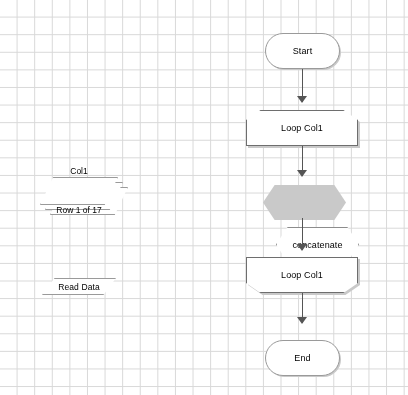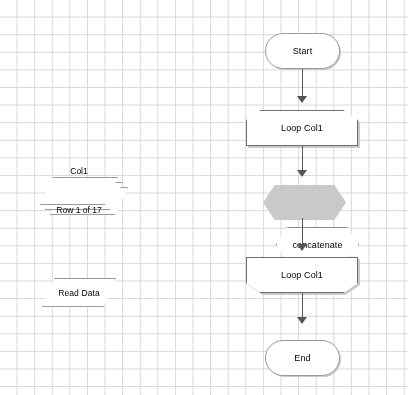--- a/index.html
+++ b/index.html
@@ -169,17 +169,17 @@
   </div>
 
   <div class="node parallelogram" style="left:50px; top:187px; width:78px; height:28px;"></div>
   <div class="node parallelogram" style="left:45px; top:182px; width:78px; height:28px;"></div>
   <div class="node parallelogram" style="left:40px; top:177px; width:78px; height:28px;"></div>
   <div class="stack-label" style="left:40px; top:177px; width:78px; height:28px;">
     <span>Col1</span>
     <span>Row 1 of 17</span>
   </div>
 
-  <div class="node parallelogram" style="left:42px; top:278px; width:74px; height:29px;">
+  <div class="node parallelogram" style="left:42px; top:278px; width:74px; height:17px;">
     <span class="node-label" style="font-size:8.5px;">Read Data</span>
   </div>
 
 </div>
 
 </body></html>

